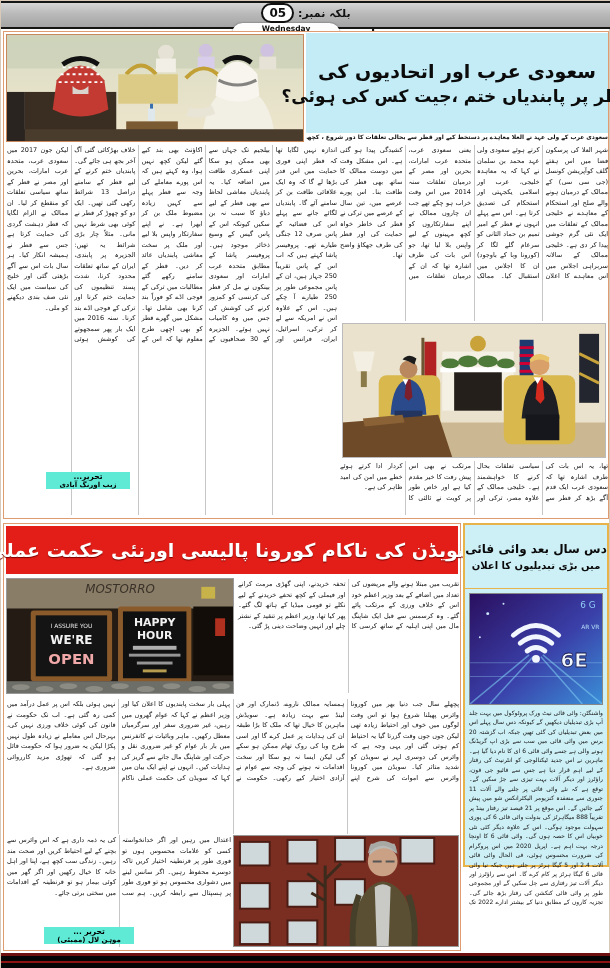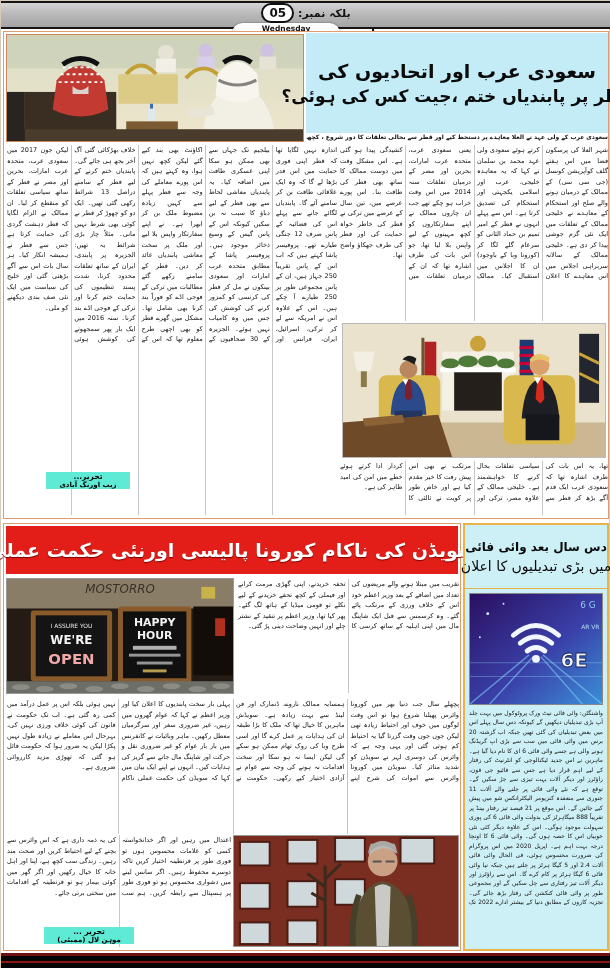--- a/index.html
+++ b/index.html
@@ -62,26 +62,26 @@
   .a2-colsT { position:absolute; left:234px; top:55px; width:221px; height:114px;
     column-count:2; column-gap:6px; }
   .a2-colsM { position:absolute; left:3px; top:175px; width:452px; height:135px;
     column-count:4; column-gap:6px; }
   .a2-colsB { position:absolute; left:3px; top:311px; width:224px; height:112px;
     column-count:2; column-gap:6px; }
   .a2-photo2 { position:absolute; left:229px; top:311px; width:226px; height:112px; border:1px solid #999; }
   .a2-sig { left:40px; top:925px; width:90px; }
 
   
-  .a3 { position:absolute; left:462px; top:522px; width:146px; height:428px;
+  .a3 { position:absolute; left:462px; top:522px; width:146px; height:344px;
     border:2px solid #e7b34a; background:#cdf0f6; }
   .a3-head { height:64px; display:flex; flex-direction:column; align-items:center; justify-content:center;
     direction:rtl; border-bottom:1px solid #e7b34a; }
   .a3-head .h1 { font-size:12px; font-weight:bold; color:#0a0a0a; white-space:nowrap; }
-  .a3-head .h2 { font-size:14px; font-weight:normal; color:#0a0a0a; white-space:nowrap; margin-top:4px; }
+  .a3-head .h2 { font-size:10px; font-weight:bold; color:#0a0a0a; white-space:nowrap; margin-top:4px; }
   .a3-photo { margin:4px auto 3px auto; width:134px; height:112px; display:block; border:1px solid #888; }
   .a3-body { margin:2px 4px; height:198px; font-size:6px; line-height:1.58; overflow:hidden; }
   .a3-sigrow { text-align:center; direction:rtl; margin-top:2px; }
   .a3-sigrow .s1 { font-weight:bold; font-size:9px; }
   .a3-sigrow .s2 { font-size:6.5px; font-weight:bold; display:block; }
 
   
   .footer { position:absolute; left:0; top:952px; width:610px; height:16px;
     background:linear-gradient(180deg,#6e1010 0 3px,#050505 3px 8px,#8c1414 8px 10px,#050505 10px 16px); }
 

